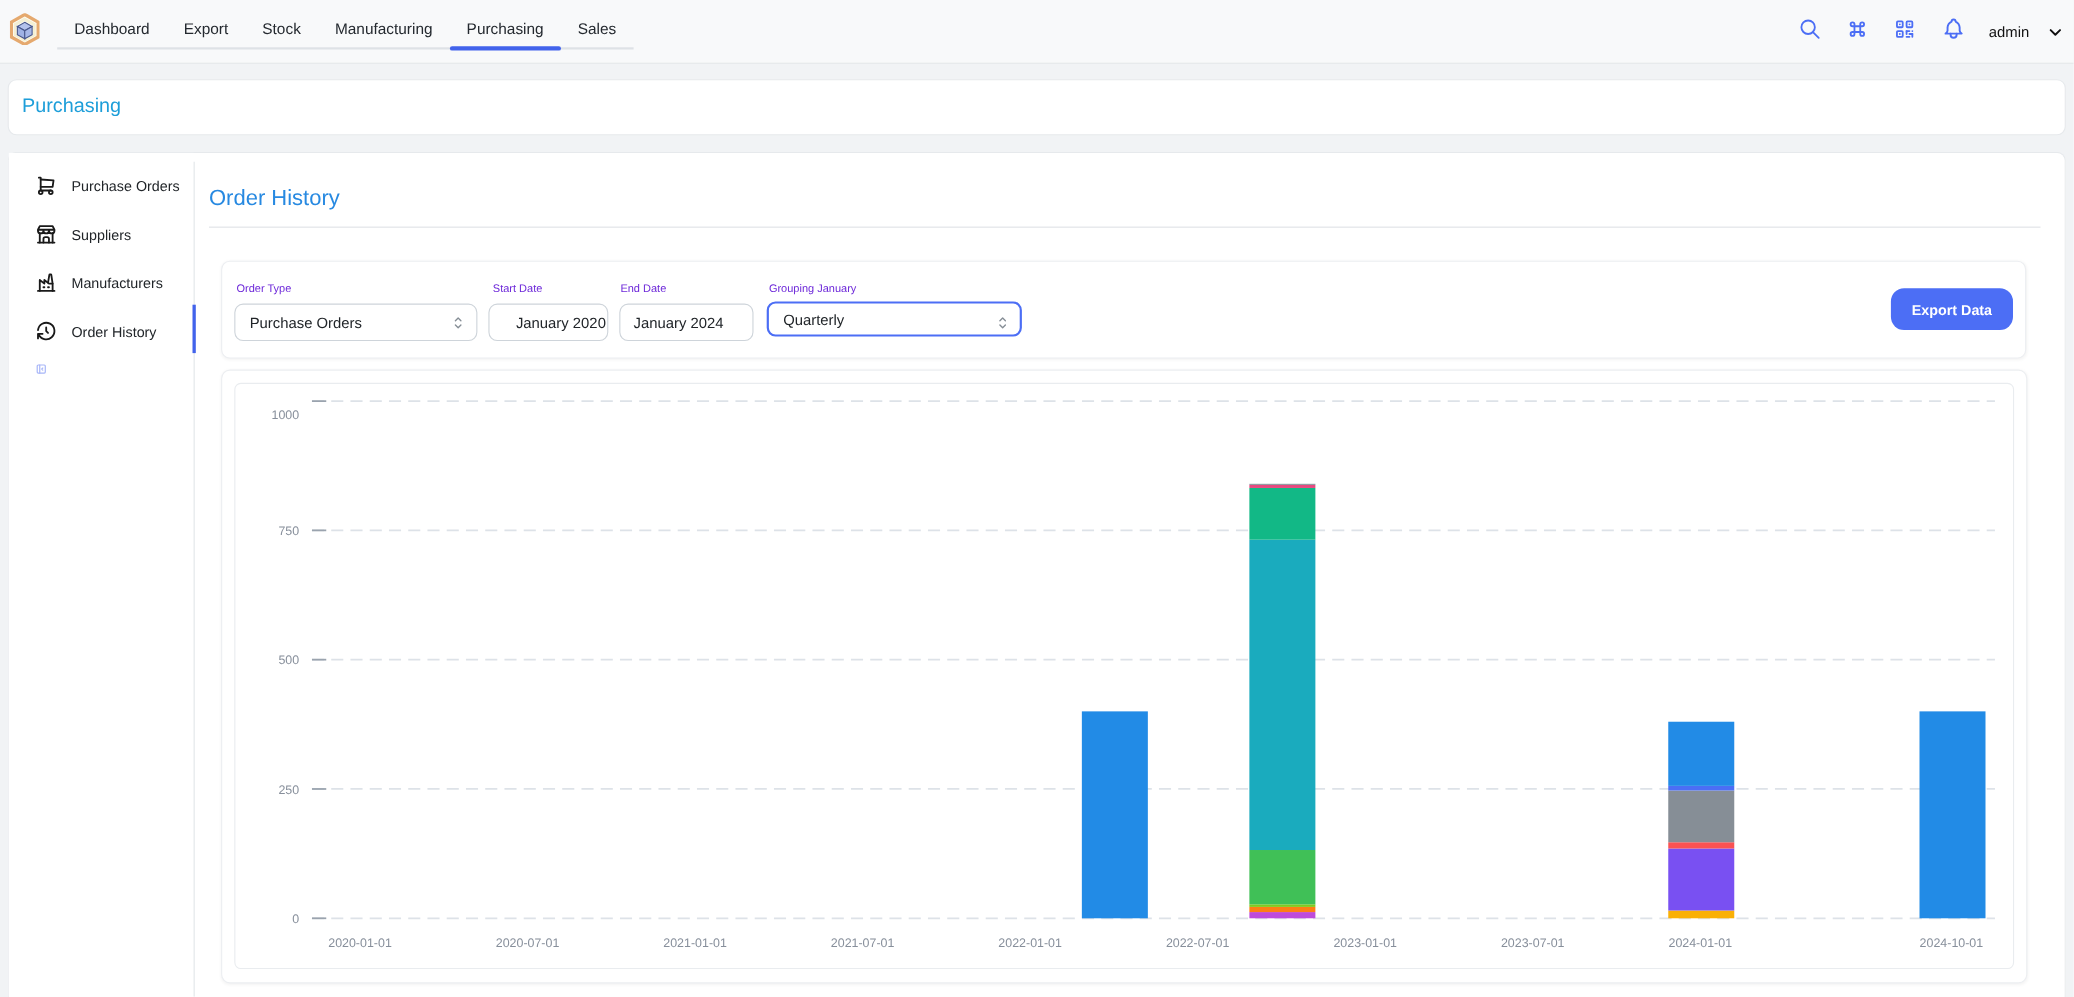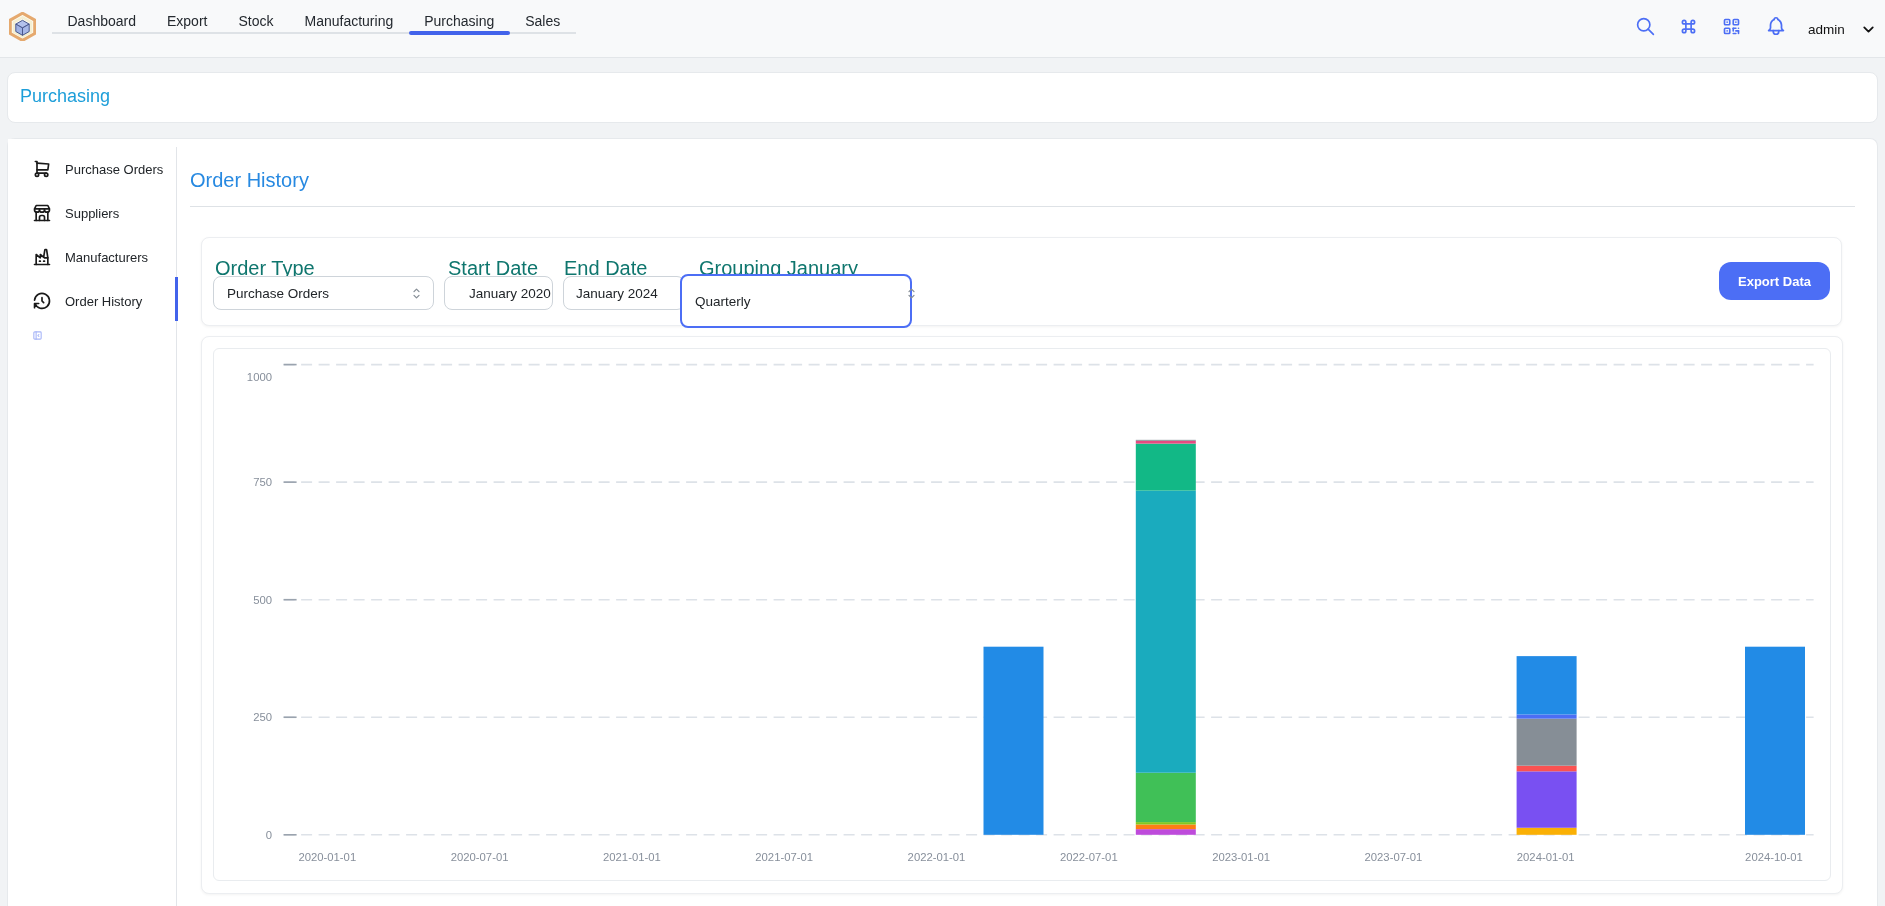--- a/index.html
+++ b/index.html
@@ -1,38 +1,38 @@
 <!DOCTYPE html>
 <html><head>
 <meta charset="utf-8">
 <style>
 * { margin:0; padding:0; box-sizing:border-box; }
 html,body { width:1885px; height:906px; font-family:"Liberation Sans", sans-serif; background:#f1f3f5; overflow:hidden; }
 .abs { position:absolute; }
 
 .nav { position:absolute; left:0; top:0; width:1885px; height:58px; background:#f8f9fa; border-bottom:1px solid #e3e6e9; }
-.tabs { position:absolute; left:52px; top:0; height:34px; display:flex; border-bottom:2px solid #dee2e6; }
+.tabs { position:absolute; left:52px; top:0; height:45px; display:flex; border-bottom:2px solid #dee2e6; }
 .tab { position:relative; padding:9px 15.5px 0; display:flex; align-items:center; font-size:14px; color:#24292f; white-space:nowrap; }
 .tab.active::after { content:""; position:absolute; left:0; right:0; bottom:-3px; height:4px; background:#4263eb; border-radius:2px; }
 
 .hdr { position:absolute; left:7px; top:72px; width:1871px; height:51px; background:#fff; border:1px solid #e6e9ec; border-radius:8px; }
 .hdr .title { position:absolute; left:12px; top:13px; font-size:18px; color:#1d9ed9; }
 
 .main { position:absolute; left:7px; top:138px; width:1871px; height:775px; background:#fff; border:1px solid #e6e9ec; border-radius:8px 8px 0 0; border-bottom:none; }
 .sidebar { position:absolute; left:8px; top:139px; width:168px; height:767px; background:#fff; }
 .sidedivider { position:absolute; left:175.5px; top:147px; width:1.5px; height:759px; background:#e2e5e9; }
 .sideactive { position:absolute; left:175px; top:277px; width:2.5px; height:44px; background:#4263eb; }
 .sitem { position:absolute; left:8px; width:167px; height:44px; display:flex; align-items:center; }
 .sitem svg { margin-left:24px; }
 .sitem span { margin-left:13px; font-size:13px; color:#212529; white-space:nowrap; }
 
 .ohtitle { position:absolute; left:190px; top:169px; font-size:20px; font-weight:500; color:#2789e1; }
 .cdivider { position:absolute; left:190px; top:206px; width:1665px; height:1px; background:#dee2e6; }
 .fcard { position:absolute; left:201px; top:237px; width:1641px; height:89px; background:#fff; border:1px solid #eceef1; border-radius:8px; box-shadow:0 1px 3px rgba(0,0,0,.05); }
-.flabel { position:absolute; top:257px; font-size:20px; color:#0f766e; }
+.flabel { position:absolute; top:257px; font-size:10px; color:#6d28d9; }
 .finput { position:absolute; top:276px; height:34px; background:#fff; border:1px solid #ced4da; border-radius:8px; font-size:13.5px; color:#212529; display:flex; align-items:center; padding-left:13px; }
 .exportbtn { position:absolute; left:1719px; top:262px; width:111px; height:38px; background:#4c6ef5; border-radius:12px; color:#fff; font-size:13px; font-weight:700; display:flex; align-items:center; justify-content:center; }
 .ccard { position:absolute; left:201px; top:336px; width:1642px; height:558px; background:#fff; border:1px solid #eceef1; border-radius:8px; box-shadow:0 1px 3px rgba(0,0,0,.05); }
 .cinner { position:absolute; left:213px; top:348px; width:1618px; height:533px; background:#fff; border:1px solid #e9ecef; border-radius:6px; }
 </style>
 </head>
 <body>
 <div class="nav">
   <svg class="abs" style="left:9px;top:12px" width="27" height="29" viewBox="0 0 27 29">
     <polygon points="13.5,1.2 25.7,8.1 25.7,21.6 13.5,28.4 1.3,21.6 1.3,8.1" fill="#fdfcf2" stroke="#e5a96e" stroke-width="3"></polygon>
@@ -130,21 +130,21 @@
 <div class="ohtitle">Order History</div>
 <div class="cdivider"></div>
 <div class="fcard"></div>
 <div class="flabel" style="left:215px">Order Type</div>
 <div class="finput" style="left:213px;width:221px">Purchase Orders</div>
 <div class="flabel" style="left:448px">Start Date</div>
 <div class="finput" style="left:444px;width:109px;padding-left:24px">January 2020</div>
 <div class="flabel" style="left:564px">End Date</div>
 <div class="finput" style="left:563px;width:122px;padding-left:12px">January 2024</div>
 <div class="flabel" style="left:699px">Grouping January</div>
-<div class="finput" style="left:680px;width:232px;height:54px;top:274px;border:2px solid #4c6ef5">Quarterly</div>
+<div class="finput" style="left:697px;width:232px;height:32px;top:274px;border:2px solid #4c6ef5">Quarterly</div>
 <svg class="abs" style="left:409px;top:286px" width="15" height="15" viewBox="0 0 24 24" fill="none" stroke="#868e96" stroke-width="2" stroke-linecap="round" stroke-linejoin="round">
     <path d="M8 9l4 -4l4 4"></path>
     <path d="M16 15l-4 4l-4 -4"></path>
   </svg>
 <svg class="abs" style="left:904px;top:286px" width="15" height="15" viewBox="0 0 24 24" fill="none" stroke="#868e96" stroke-width="2" stroke-linecap="round" stroke-linejoin="round">
     <path d="M8 9l4 -4l4 4"></path>
     <path d="M16 15l-4 4l-4 -4"></path>
   </svg>
 <div class="exportbtn">Export Data</div>
 <div class="ccard"></div>

